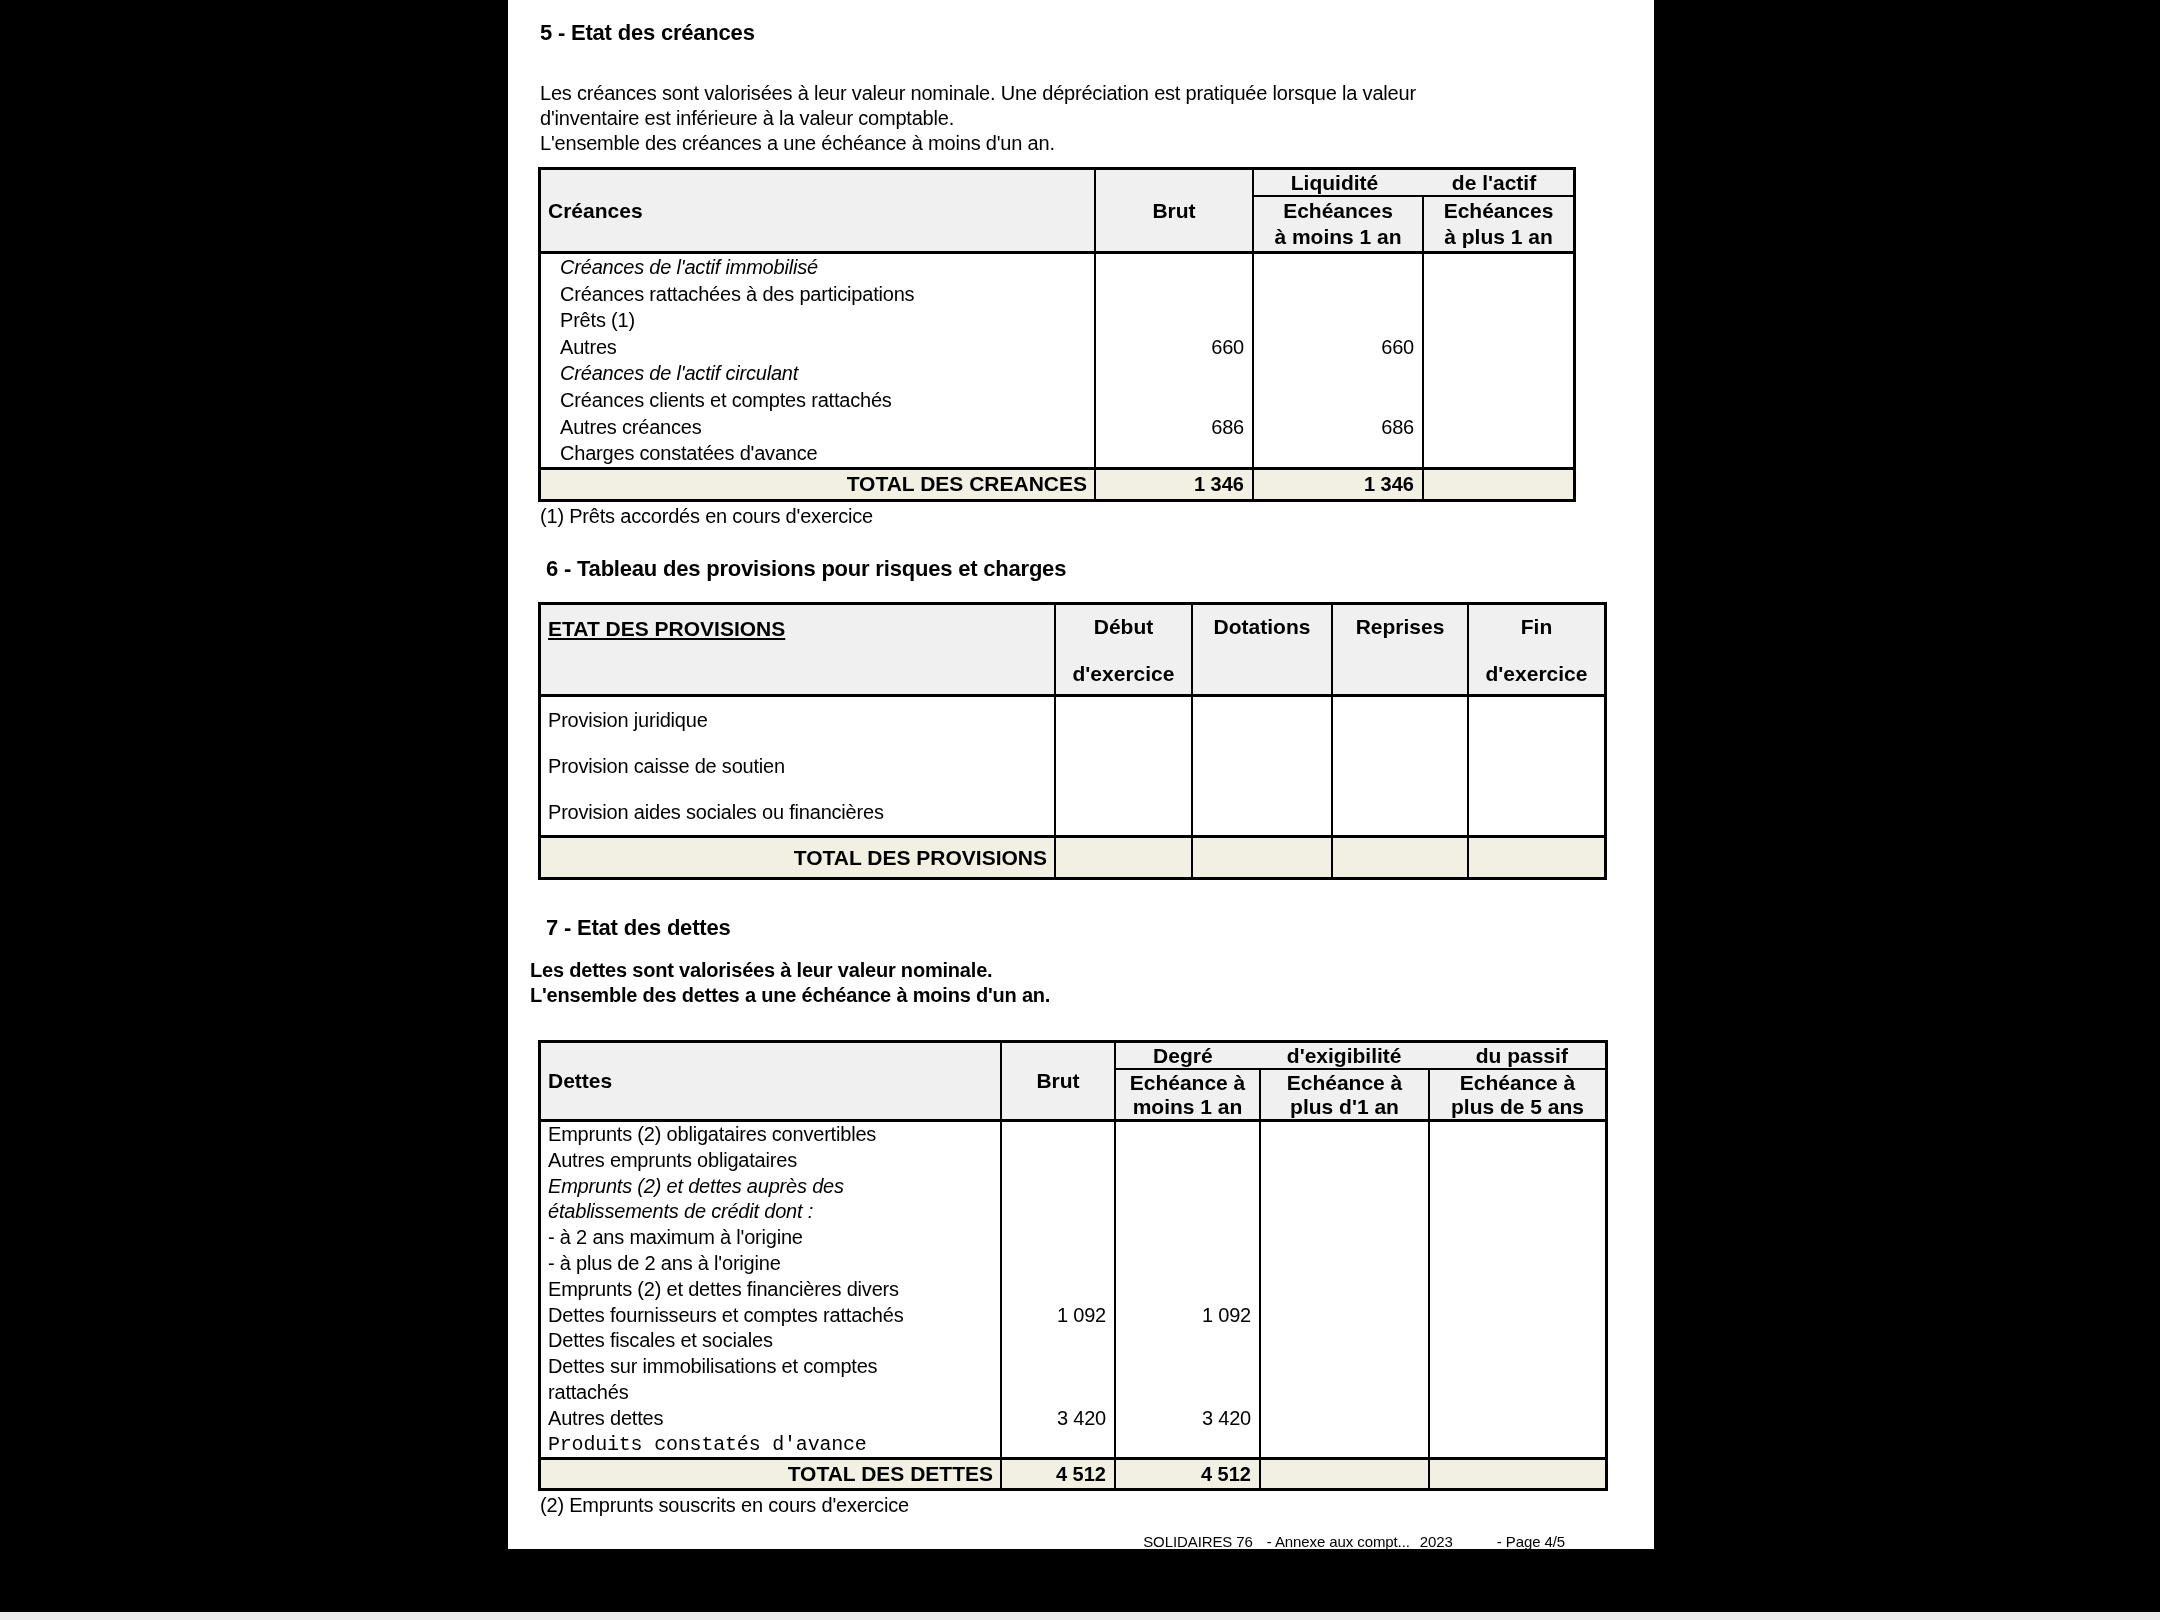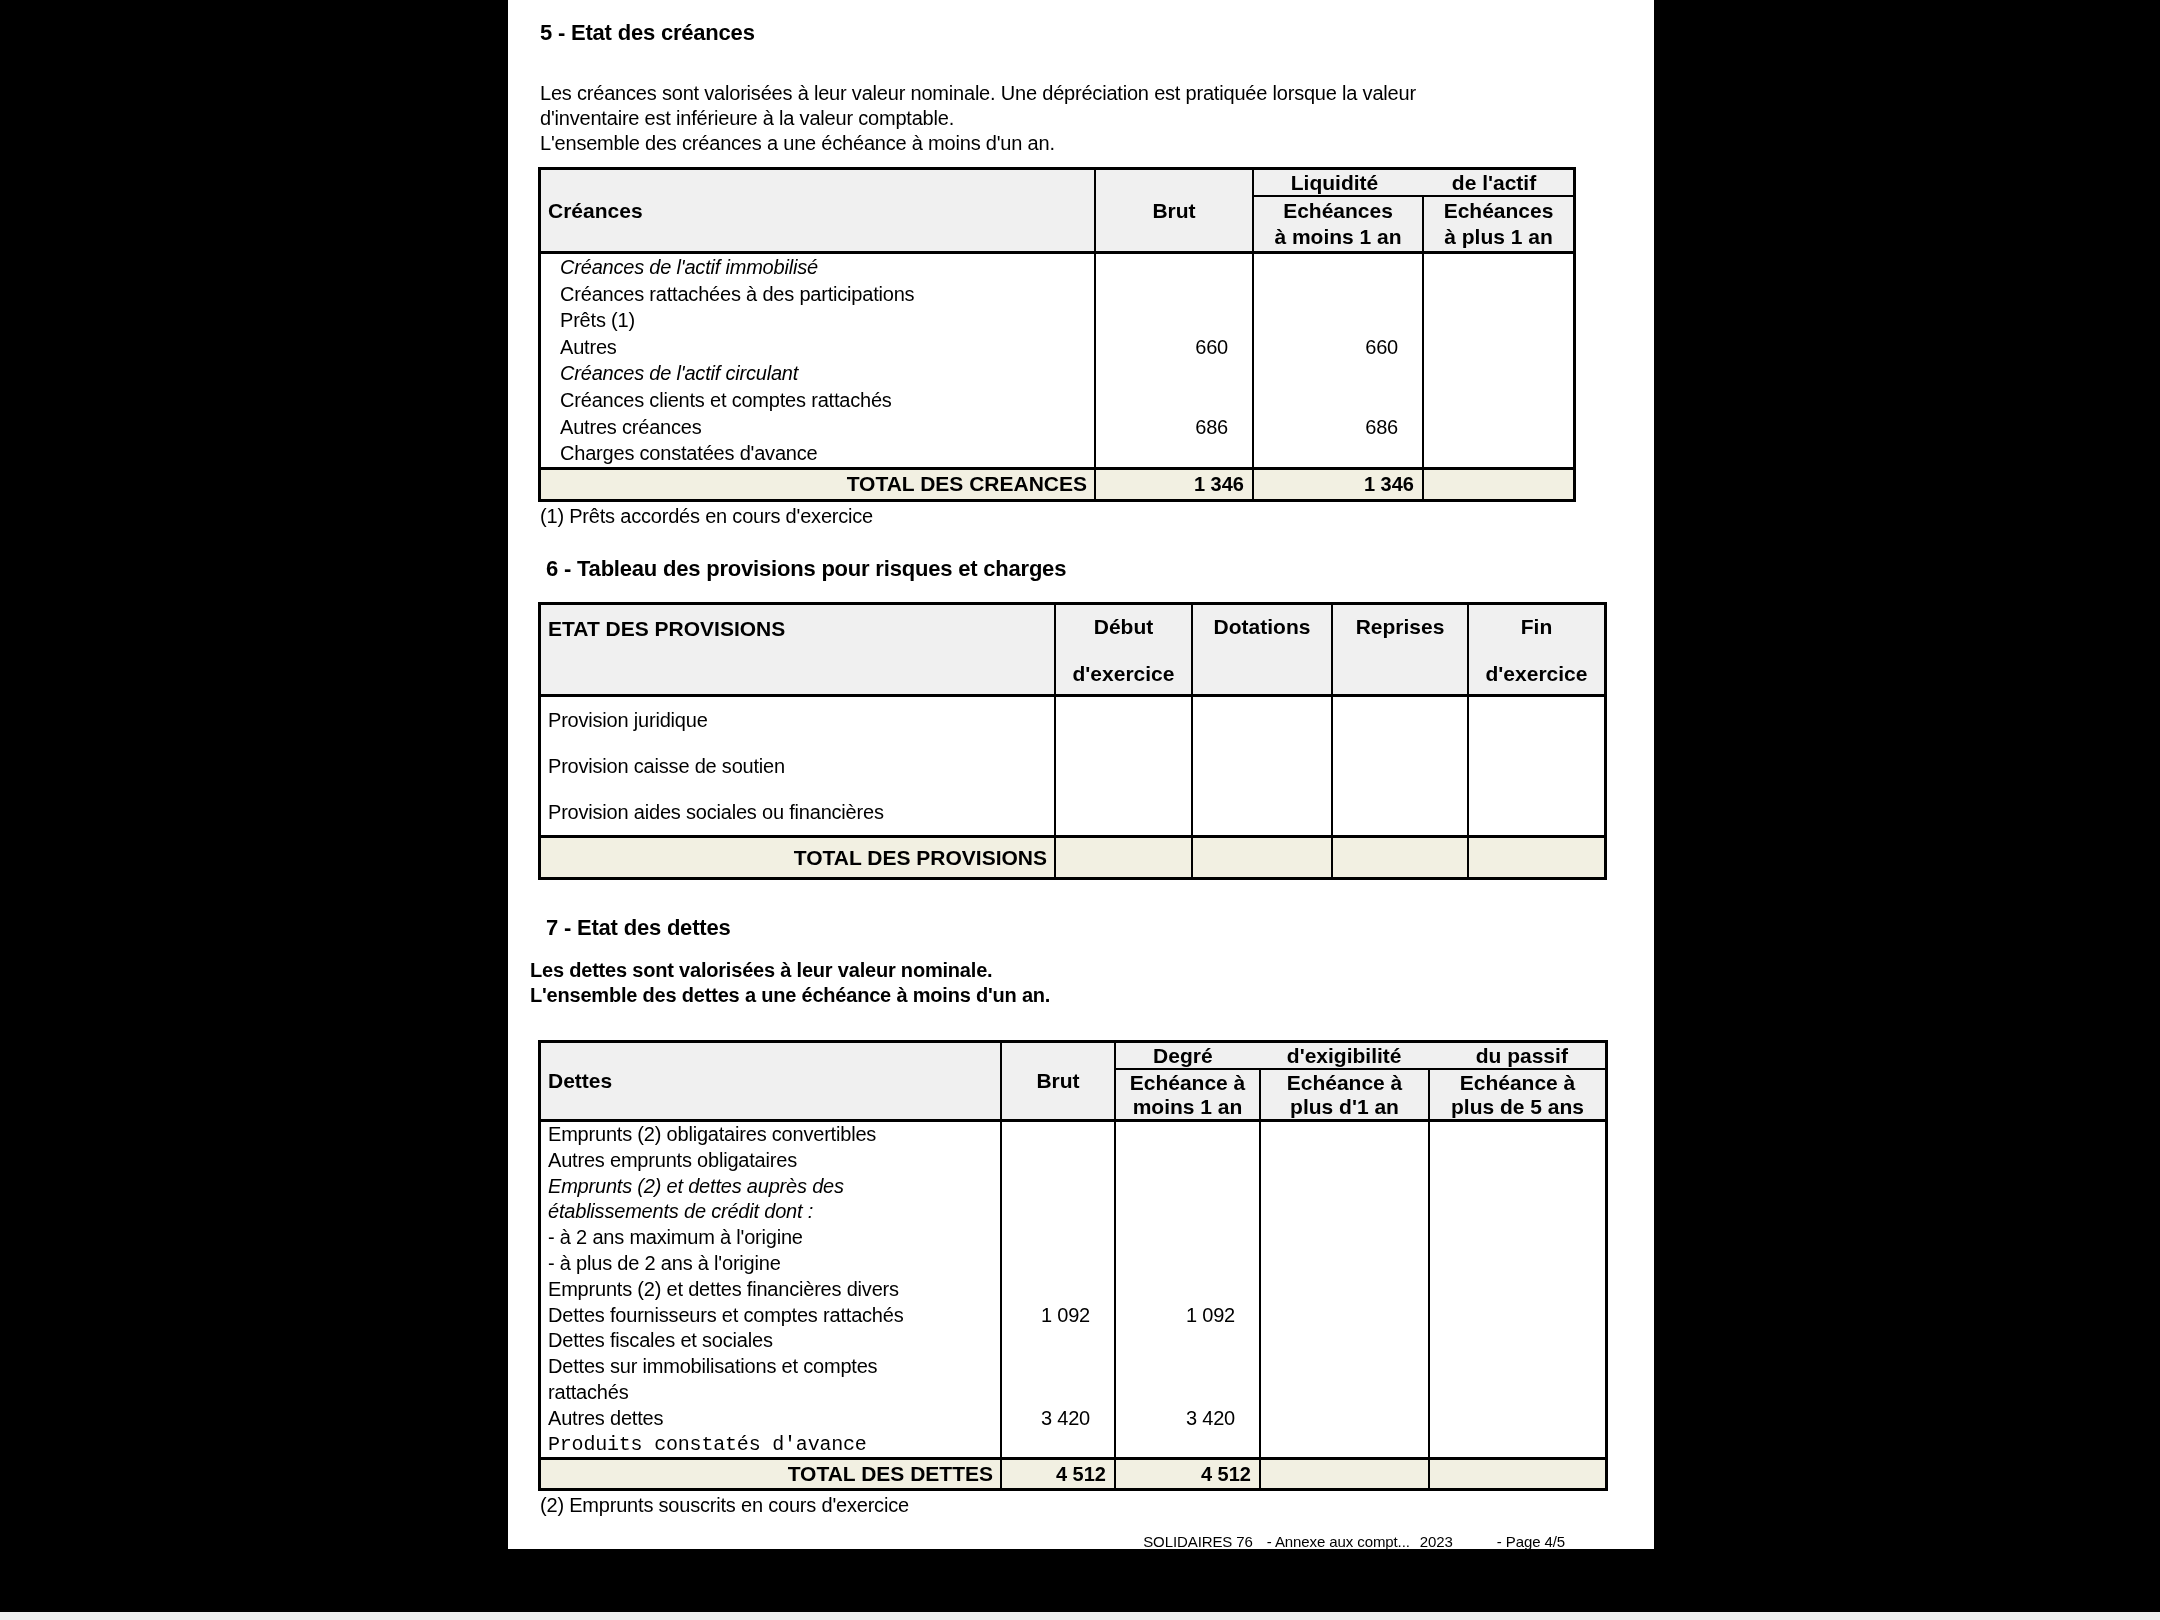--- a/index.html
+++ b/index.html
@@ -21,21 +21,21 @@
   .grp{display:flex;flex-direction:column;}
   .grp-top{display:flex;align-items:center;justify-content:space-around;border-bottom:2px solid #000;
            font-weight:bold;font-size:21px;}
   .grp-bot{display:flex;flex:1;}
   .two-line{display:flex;flex-direction:column;align-items:center;justify-content:center;
             font-weight:bold;font-size:21px;line-height:26px;text-align:center;}
   .body{display:flex;}
   .col{box-sizing:border-box;}
   .ln{height:26.6px;line-height:26.6px;font-size:20px;letter-spacing:-0.2px;white-space:nowrap;overflow:hidden;}
   .lab .ln{padding-left:7px;}
-  .num .ln{text-align:right;padding-right:24px;}
+  .num .ln{text-align:right;padding-right:8px;}
   .it{font-style:italic;}
   .total{display:flex;background:#f2f0e2;border-top:3px solid #000;font-weight:bold;}
   .total .cell{display:flex;align-items:center;}
   .total .t-lab{justify-content:flex-end;padding-right:7px;font-size:21px;}
   .total .t-num{justify-content:flex-end;padding-right:8px;font-size:20px;}
 
   
   .prov-hdr{display:flex;background:#f0f0f0;border-bottom:3px solid #000;}
   .prov-hdr .p-lab{padding:12px 0 0 7px;font-weight:bold;font-size:21px;}
   .prov-hdr .p-col{display:flex;flex-direction:column;justify-content:space-between;
@@ -119,21 +119,21 @@
         <div class="cell t-num" style="width:149px;"></div>
       </div>
     </div>
 
     <div class="fnote" style="left:32px;top:505px;">(1) Prêts accordés en cours d'exercice</div>
 
     <div class="h-sec" style="left:38px;top:556px;">6 - Tableau des provisions pour risques et charges</div>
 
     <div class="tbl" style="left:30px;top:602px;width:1069px;">
       <div class="prov-hdr" style="height:89px;">
-        <div class="cell vr p-lab" style="width:515px;">ETAT DES PROVISIONS</div>
+        <div class="cell vr p-lab" style="width:515px;text-decoration:underline;">ETAT DES PROVISIONS</div>
         <div class="cell vr p-col" style="width:137px;">
           <span>Début</span>
           <span>d'exercice</span>
         </div>
         <div class="cell vr p-col" style="width:140px;">
           <span>Dotations</span>
           <span></span>
         </div>
         <div class="cell vr p-col" style="width:136px;">
           <span>Reprises</span>

